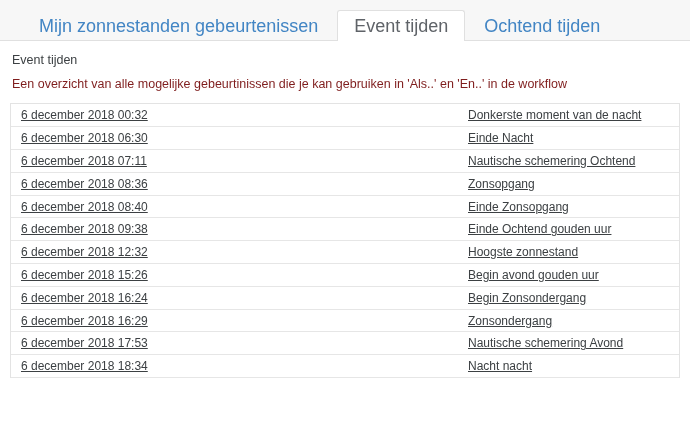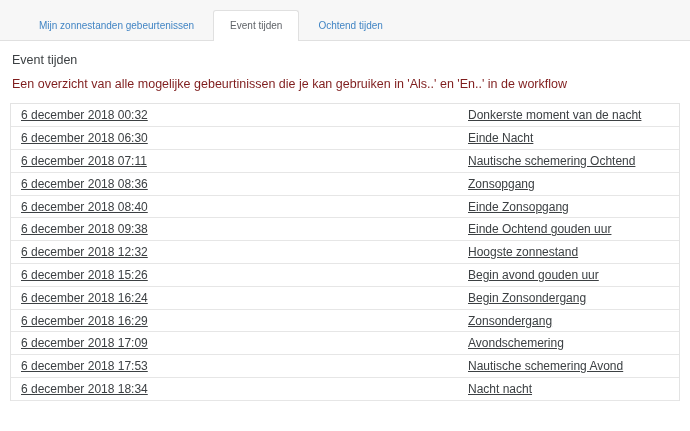--- a/index.html
+++ b/index.html
@@ -30,21 +30,21 @@
     height: 41px;
     padding-left: 22px;
     background: #f7f7f7;
     border-bottom: 1px solid #e0e0e0;
     box-sizing: border-box;
   }
   .tab {
     height: 30px;
     line-height: 30px;
     padding: 0 16px;
-    font-size: 10px;
+    font-size: 18px;
     color: #4285c4;
     background: #efefef;
     border: 1px solid #e0e0e0;
     border-bottom: none;
     border-radius: 3px 3px 0 0;
     margin-right: 2px;
     position: relative;
     top: 1px;
     white-space: nowrap;
     cursor: pointer;
@@ -170,24 +170,20 @@
           </tr>
           <tr>
             <td class="col-time">6 december 2018 16:24</td>
             <td class="col-name">Begin Zonsondergang</td>
           </tr>
           <tr>
             <td class="col-time">6 december 2018 16:29</td>
             <td class="col-name">Zonsondergang</td>
           </tr>
           <tr>
-            <td class="col-time">6 december 2018 17:09</td>
-            <td class="col-name">Avondschemering</td>
-          </tr>
-          <tr>
             <td class="col-time">6 december 2018 17:53</td>
             <td class="col-name">Nautische schemering Avond</td>
           </tr>
           <tr>
             <td class="col-time">6 december 2018 18:34</td>
             <td class="col-name">Nacht nacht</td>
           </tr>
         </tbody>
       </table>
     </div>

